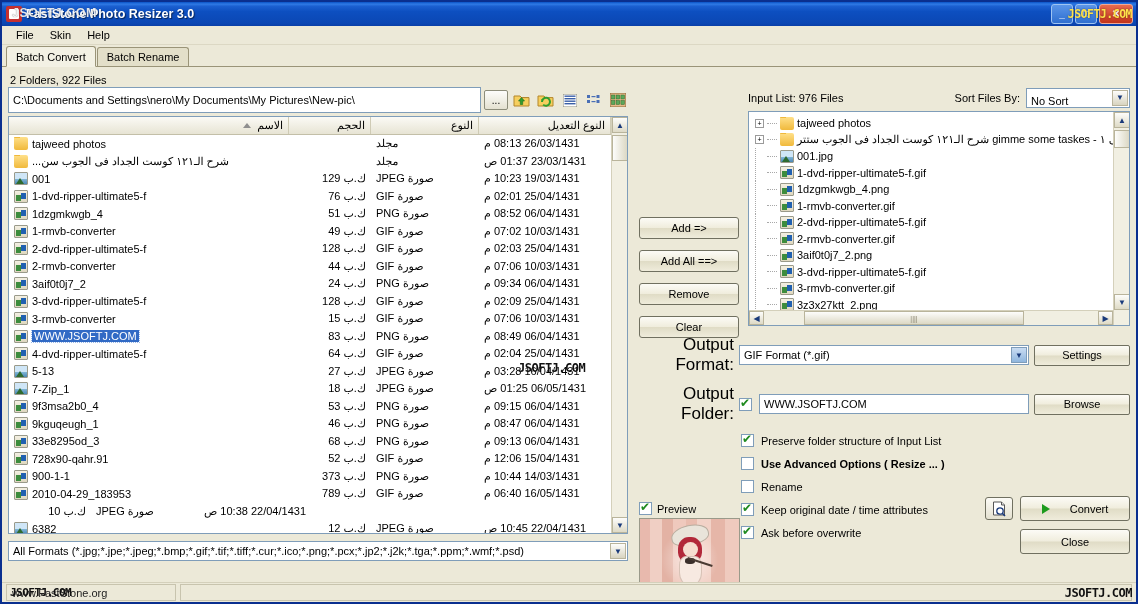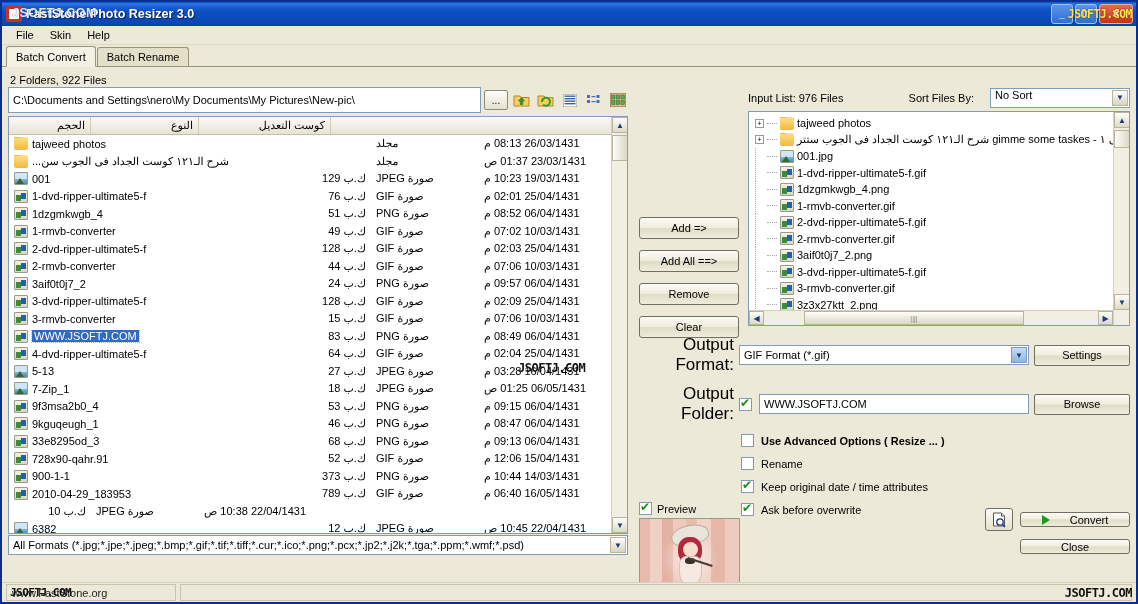--- a/index.html
+++ b/index.html
@@ -227,21 +227,21 @@
     display: flex; align-items: center; justify-content: center;
     font-size: 8px; color: #1a3a7a;
   }
   .sb-btn.bot { position: absolute; bottom: 0; }
   .sb-thumb {
     position: absolute; top: 18px; left: 0; width: 16px; height: 26px;
     background: linear-gradient(to right,#fdfdfb,#dcd8c4);
     border: 1px solid #b9b49b;
   }
 
-  .filterrow { margin-top: 1px; display: flex; }
+  .filterrow { margin-top: 7px; display: flex; }
   .combo {
     flex: 1; height: 20px;
     border: 1px solid #7f9db9; background: #fff;
     display: flex; align-items: center;
     padding: 0 4px; font-size: 11px; position: relative;
     white-space: nowrap; overflow: hidden;
   }
   .combo .arrow {
     position: absolute; right: 1px; top: 1px;
     width: 16px; height: 16px;
@@ -260,28 +260,28 @@
     height: 22px; border: 1px solid #707060;
     border-radius: 3px;
     background: linear-gradient(to bottom,#fcfbf6 0%,#f0eddd 48%,#e0dcc6 52%,#efecdb 100%);
     display: flex; align-items: center; justify-content: center;
     font-size: 11px; color: #000;
   }
 
   
   .rightcol { position: absolute; left: 640px; top: 20px; right: 6px; }
   .rc-top {
-    display: flex; align-items: center; gap: 10px; height: 21px;
+    display: flex; align-items: center; gap: 0; height: 21px;
     padding-left: 4px;
   }
   .rc-top .lbl { font-size: 11px; }
   .sortcombo {
-    width: 140px; height: 20px; margin-left: auto;
+    width: 104px; height: 20px; margin-left: auto;
     border: 1px solid #7f9db9; background: #fff;
-    position: relative; display: flex; align-items: flex-start;
+    position: relative; display: flex; align-items: flex-end;
     padding: 0 4px; font-size: 11px;
   }
   .inputlist {
     margin-top: 3px; margin-left: 106px;
     border: 1px solid #7f9db9; background: #fff;
     height: 215px; position: relative; overflow: hidden;
   }
   .tree { padding: 3px 0 0 4px; }
   .trow {
     display: flex; align-items: center; height: 16.5px;
@@ -393,21 +393,21 @@
 
   
   .brbtns { position: absolute; right: 6px; bottom: 38px; display: flex; flex-direction: column; gap: 8px; align-items: flex-end; }
   .convertrow { display: flex; gap: 7px; align-items: center; }
   .magbtn {
     width: 28px; height: 23px; border: 1px solid #707060; border-radius: 3px;
     background: linear-gradient(to bottom,#fcfbf6,#e4e1d0);
     display: flex; align-items: center; justify-content: center;
   }
   .bigbtn {
-    width: 110px; height: 15px; border: 1px solid #707060; border-radius: 3px;
+    width: 110px; height: 25px; border: 1px solid #707060; border-radius: 3px;
     background: linear-gradient(to bottom,#fcfbf6 0%,#f0eddd 48%,#e0dcc6 52%,#efecdb 100%);
     display: flex; align-items: center; justify-content: center; gap: 20px;
     font-size: 11px;
   }
   .playtri {
     width: 0; height: 0;
     border-top: 5px solid transparent; border-bottom: 5px solid transparent;
     border-left: 8px solid #1d9b1d;
   }
 
@@ -529,23 +529,27 @@
               <rect x="1.5" y="7.5" width="3.5" height="4"></rect>
                 <rect x="6.2" y="7.5" width="3.5" height="4"></rect>
                 <rect x="10.9" y="7.5" width="3.5" height="4"></rect>
             </g>
           </svg>
         </div>
       </div>
 
       <div class="filelist">
         <div class="fl-head">
+          <div class="c-name">
+            <span class="sortarrow"></span>
+            <span>الاسم</span>
+          </div>
           <div class="c-size">الحجم</div>
           <div class="c-type">النوع</div>
-          <div class="c-date">كوست التعديل</div>
+          <div class="c-date">النوع التعديل</div>
         </div>
         <div class="fl-rows" id="fl-rows">
             <div class="frow">
               <div class="c-name">
                 <span class="ico folder"></span>
                 <span class="namelabel">tajweed photos</span>
               </div>
               <div class="c-size"></div>
               <div class="c-type rtl">مجلد</div>
               <div class="c-date rtl">26/03/1431 08:13 م</div>
@@ -613,21 +617,21 @@
               <div class="c-type rtl">صورة GIF</div>
               <div class="c-date rtl">10/03/1431 07:06 م</div>
             </div>
             <div class="frow">
               <div class="c-name">
                 <span class="ico png"></span>
                 <span class="namelabel">3aif0t0j7_2</span>
               </div>
               <div class="c-size">24 ك.ب</div>
               <div class="c-type rtl">صورة PNG</div>
-              <div class="c-date rtl">06/04/1431 09:57 م</div>
+              <div class="c-date rtl">06/04/1431 09:34 م</div>
             </div>
             <div class="frow">
               <div class="c-name">
                 <span class="ico gif"></span>
                 <span class="namelabel">3-dvd-ripper-ultimate5-f</span>
               </div>
               <div class="c-size">128 ك.ب</div>
               <div class="c-type rtl">صورة GIF</div>
               <div class="c-date rtl">25/04/1431 02:09 م</div>
             </div>
@@ -884,20 +888,24 @@
       <div class="outrow">
         <span class="outlabel">Output Folder:</span>
         <div class="cb on"></div>
         <div class="outcombo" style="margin-left:2px">
           <span>WWW.JSOFTJ.COM</span>
         </div>
         <div class="outbtn">Browse</div>
       </div>
 
       <div style="padding-left:99px">
+        <div class="optrow">
+          <div class="cb on"></div>
+          <span class="txt">Preserve folder structure of Input List</span>
+        </div>
         <div class="optrow">
           <div class="cb"></div>
           <span class="txt bold">Use Advanced Options ( Resize ... )</span>
         </div>
         <div class="optrow">
           <div class="cb"></div>
           <span class="txt">Rename</span>
         </div>
         <div class="optrow">
           <div class="cb on"></div>

